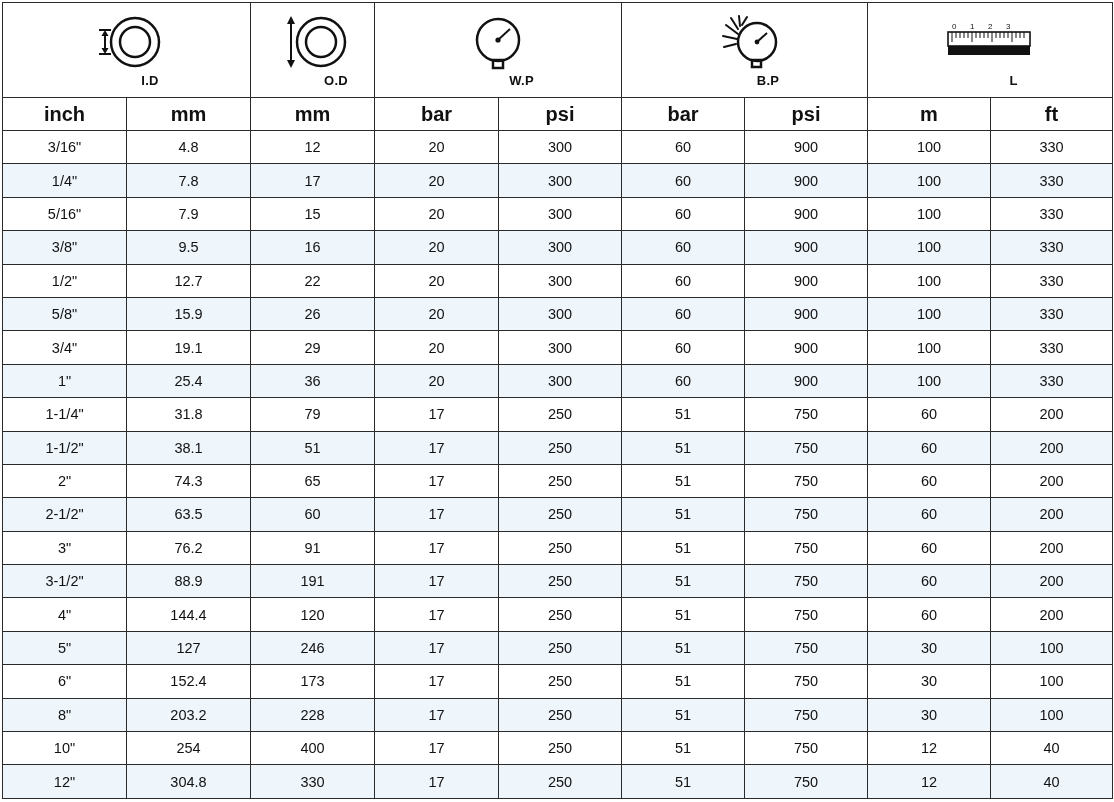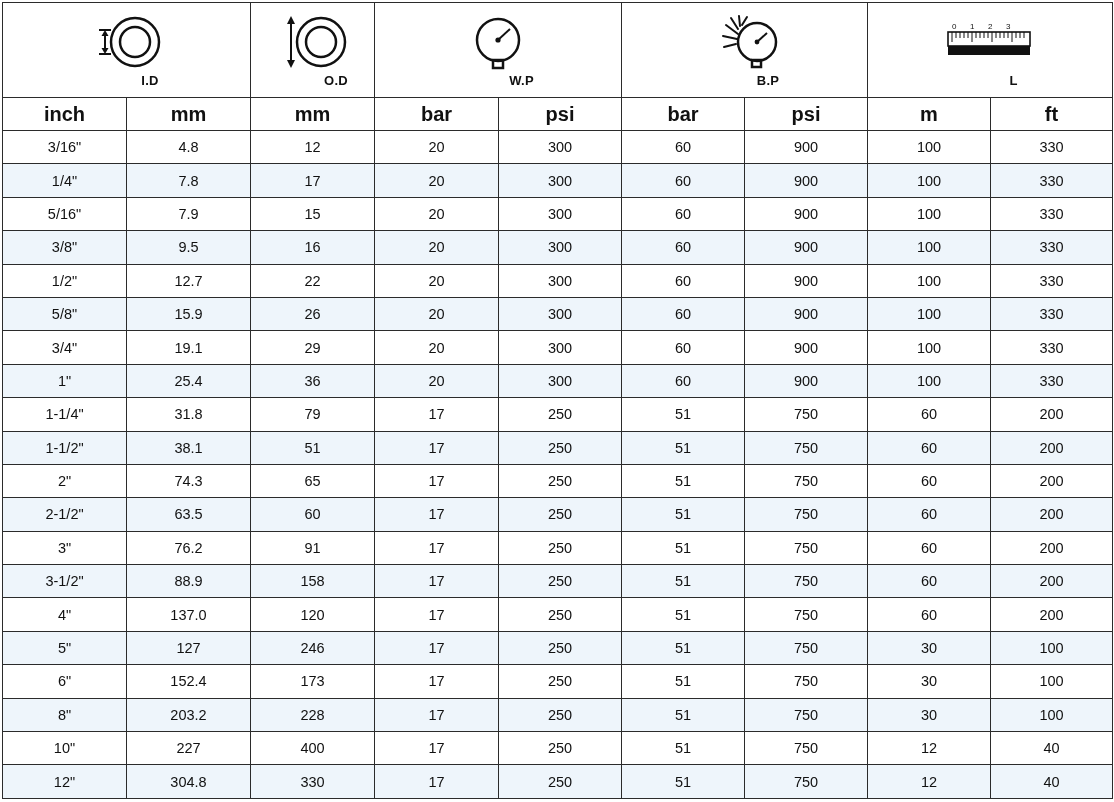--- a/index.html
+++ b/index.html
@@ -352,31 +352,31 @@
       <td>17</td>
       <td>250</td>
       <td>51</td>
       <td>750</td>
       <td>60</td>
       <td>200</td>
     </tr>
     <tr class="data-row even">
       <td>3-1/2"</td>
       <td>88.9</td>
-      <td>158</td>
+      <td>191</td>
       <td>17</td>
       <td>250</td>
       <td>51</td>
       <td>750</td>
       <td>60</td>
       <td>200</td>
     </tr>
     <tr class="data-row odd">
       <td>4"</td>
-      <td>137.0</td>
+      <td>144.4</td>
       <td>120</td>
       <td>17</td>
       <td>250</td>
       <td>51</td>
       <td>750</td>
       <td>60</td>
       <td>200</td>
     </tr>
     <tr class="data-row even">
       <td>5"</td>
@@ -406,21 +406,21 @@
       <td>228</td>
       <td>17</td>
       <td>250</td>
       <td>51</td>
       <td>750</td>
       <td>30</td>
       <td>100</td>
     </tr>
     <tr class="data-row odd">
       <td>10"</td>
-      <td>227</td>
+      <td>254</td>
       <td>400</td>
       <td>17</td>
       <td>250</td>
       <td>51</td>
       <td>750</td>
       <td>12</td>
       <td>40</td>
     </tr>
     <tr class="data-row even">
       <td>12"</td>

